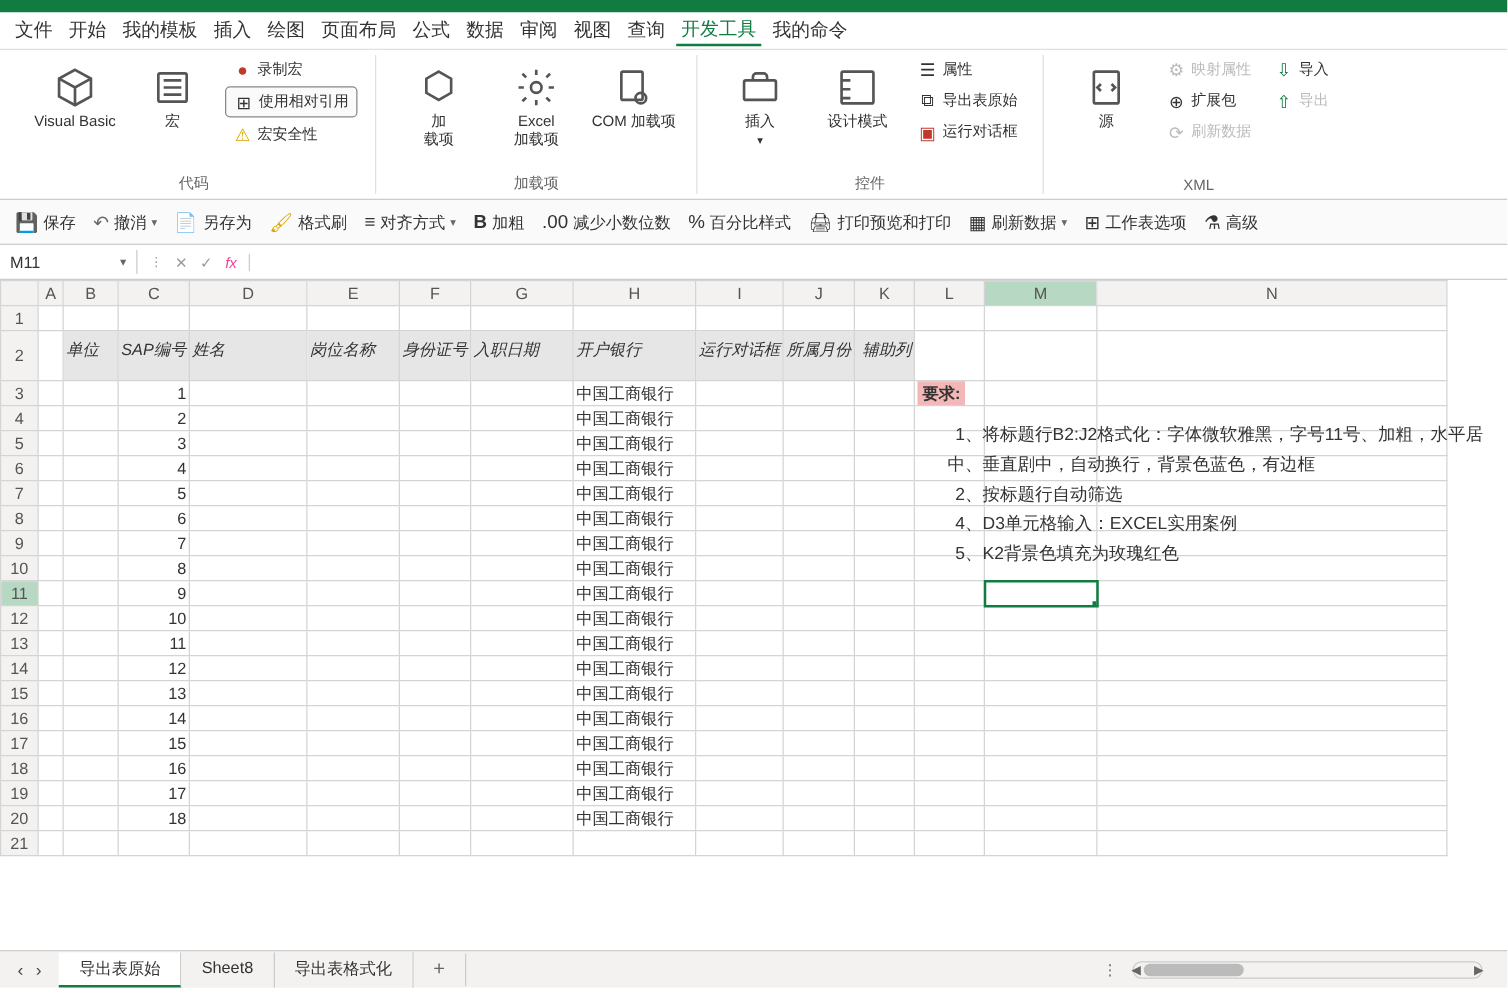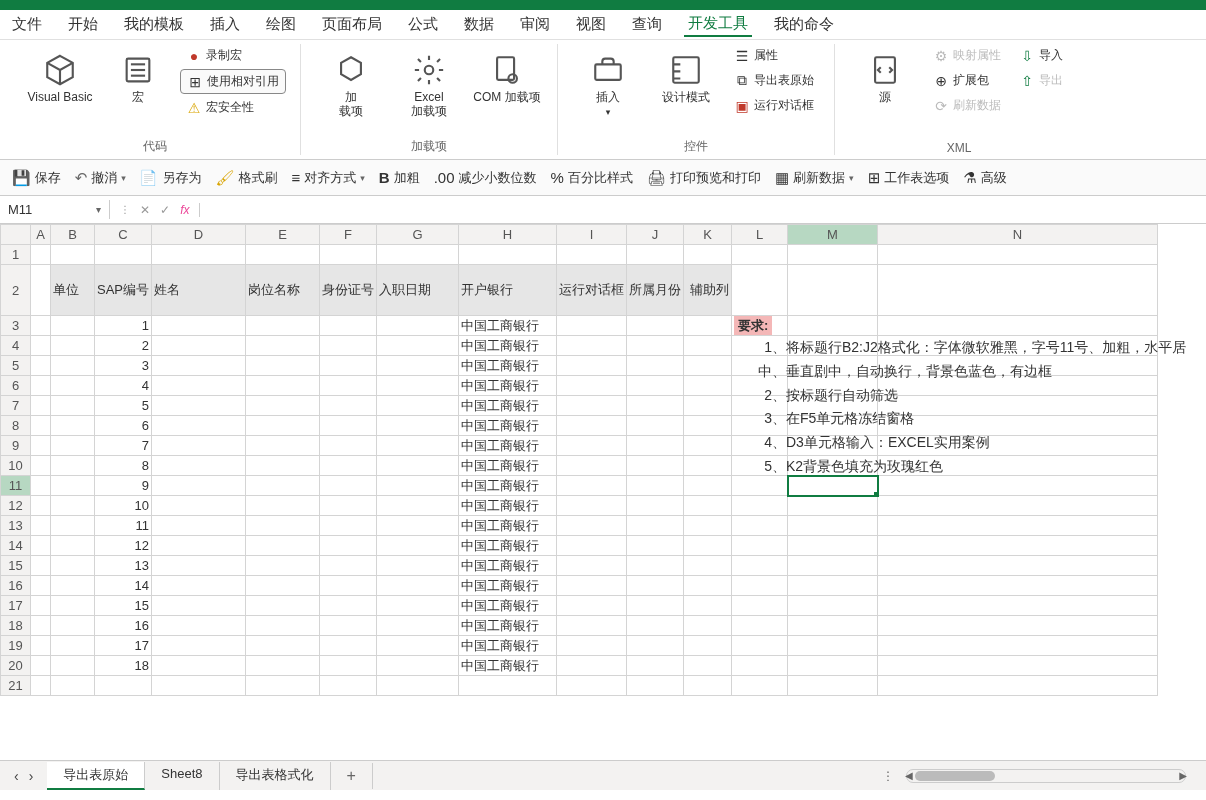--- a/index.html
+++ b/index.html
@@ -1,20 +1,20 @@
 <!DOCTYPE html>
 <html><head>
 <meta charset="utf-8">
 <style>
 * { box-sizing: border-box; margin: 0; padding: 0; font-family: "Microsoft YaHei", "Segoe UI", sans-serif; }
 body { background: #fff; font-size: 12px; color: #333; overflow: hidden; width: 1206px; height: 800px; }
 
 .titlebar { height: 10px; background: #107c41; }
 
-.menubar { display: flex; align-items: center; padding: 4px 8px; height: 30px; background: #fff; border-bottom: 1px solid #e0e0e0; gap: 18px; }
+.menubar { display: flex; align-items: center; padding: 4px 8px; height: 30px; background: #fff; border-bottom: 1px solid #e0e0e0; gap: 5px; }
 .menubar .tab { font-size: 15px; color: #333; cursor: pointer; padding: 2px 4px; }
 .menubar .tab.active { color: #107c41; border-bottom: 2px solid #107c41; font-weight: 500; }
 
 .ribbon { display: flex; background: #fff; border-bottom: 1px solid #ccc; height: 120px; padding: 4px 10px; }
 .ribbon-group { display: flex; flex-direction: column; align-items: center; padding: 0 14px; border-right: 1px solid #e0e0e0; }
 .ribbon-group:last-child { border-right: none; }
 .ribbon-group-body { display: flex; align-items: flex-start; gap: 6px; flex: 1; }
 .ribbon-group-label { font-size: 12px; color: #666; padding-top: 4px; }
 .big-btn { display: flex; flex-direction: column; align-items: center; justify-content: center; width: 72px; padding: 6px 2px; cursor: pointer; border-radius: 3px; }
 .big-btn .icon { font-size: 28px; color: #444; height: 40px; display: flex; align-items: center; }
@@ -40,21 +40,21 @@
 .grid { flex: 1; overflow: hidden; position: relative; }
 table.sheet { border-collapse: collapse; table-layout: fixed; }
 table.sheet th, table.sheet td { border: 1px solid #d4d4d4; font-size: 13px; overflow: hidden; white-space: nowrap; }
 table.sheet thead th { background: #f3f2f1; height: 20px; text-align: center; font-weight: normal; color: #555; }
 table.sheet thead th.sel { background: #b7d8c2; }
 table.sheet tbody th.rowhdr { background: #f3f2f1; width: 30px; text-align: center; font-weight: normal; color: #555; }
 table.sheet tbody th.rowhdr.sel { background: #b7d8c2; }
 table.sheet td { height: 20px; padding: 0 2px; }
 .corner { width: 30px; background: #f3f2f1; }
 
-.hdr-cell { background: #e6e6e6 !important; height: 40px !important; vertical-align: top; padding: 16px 2px !important; }
+.hdr-cell { background: #e6e6e6 !important; height: 40px !important; vertical-align: top; padding: 6px 2px !important; font-style: italic; }
 .page-break { border-right: 1px dashed #888 !important; text-align: right; }
 .sel-cell { outline: 2px solid #107c41; outline-offset: -1px; position: relative; }
 .sel-cell::after { content: ''; position: absolute; right: -3px; bottom: -3px; width: 6px; height: 6px; background: #107c41; }
 
 .req-label { background: #f4b7b7; font-weight: bold; padding: 2px 4px; }
 .req-list { font-size: 14px; line-height: 1.7; }
 .req-list .num { display: inline-block; width: 28px; text-align: right; }
 
 .sheettabs { display: flex; align-items: center; height: 30px; border-top: 1px solid #ccc; background: #f3f2f1; }
 .nav-arrows { display: flex; gap: 10px; padding: 0 14px; color: #444; }
@@ -704,21 +704,20 @@
             <td class="page-break"></td>
             <td></td>
             <td></td>
             <td></td>
           </tr>
         </tbody>
       </table>
       <div class="req-list" style="position: absolute; left: 758px; top: 112px; width: 440px;">
         <div><span class="num">1、</span><span>将标题行B2:J2格式化：字体微软雅黑，字号11号、加粗，水平居中、垂直剧中，自动换行，背景色蓝色，有边框</span></div>
         <div><span class="num">2、</span><span>按标题行自动筛选</span></div>
-        <div><span class="num">3、</span><span>在F5单元格冻结窗格</span></div>
         <div><span class="num">4、</span><span>D3单元格输入：EXCEL实用案例</span></div>
         <div><span class="num">5、</span><span>K2背景色填充为玫瑰红色</span></div>
       </div>
     </div>
 </div>
 
 <div class="sheettabs">
   <div class="nav-arrows">
     <span>‹</span>
     <span>›</span>

